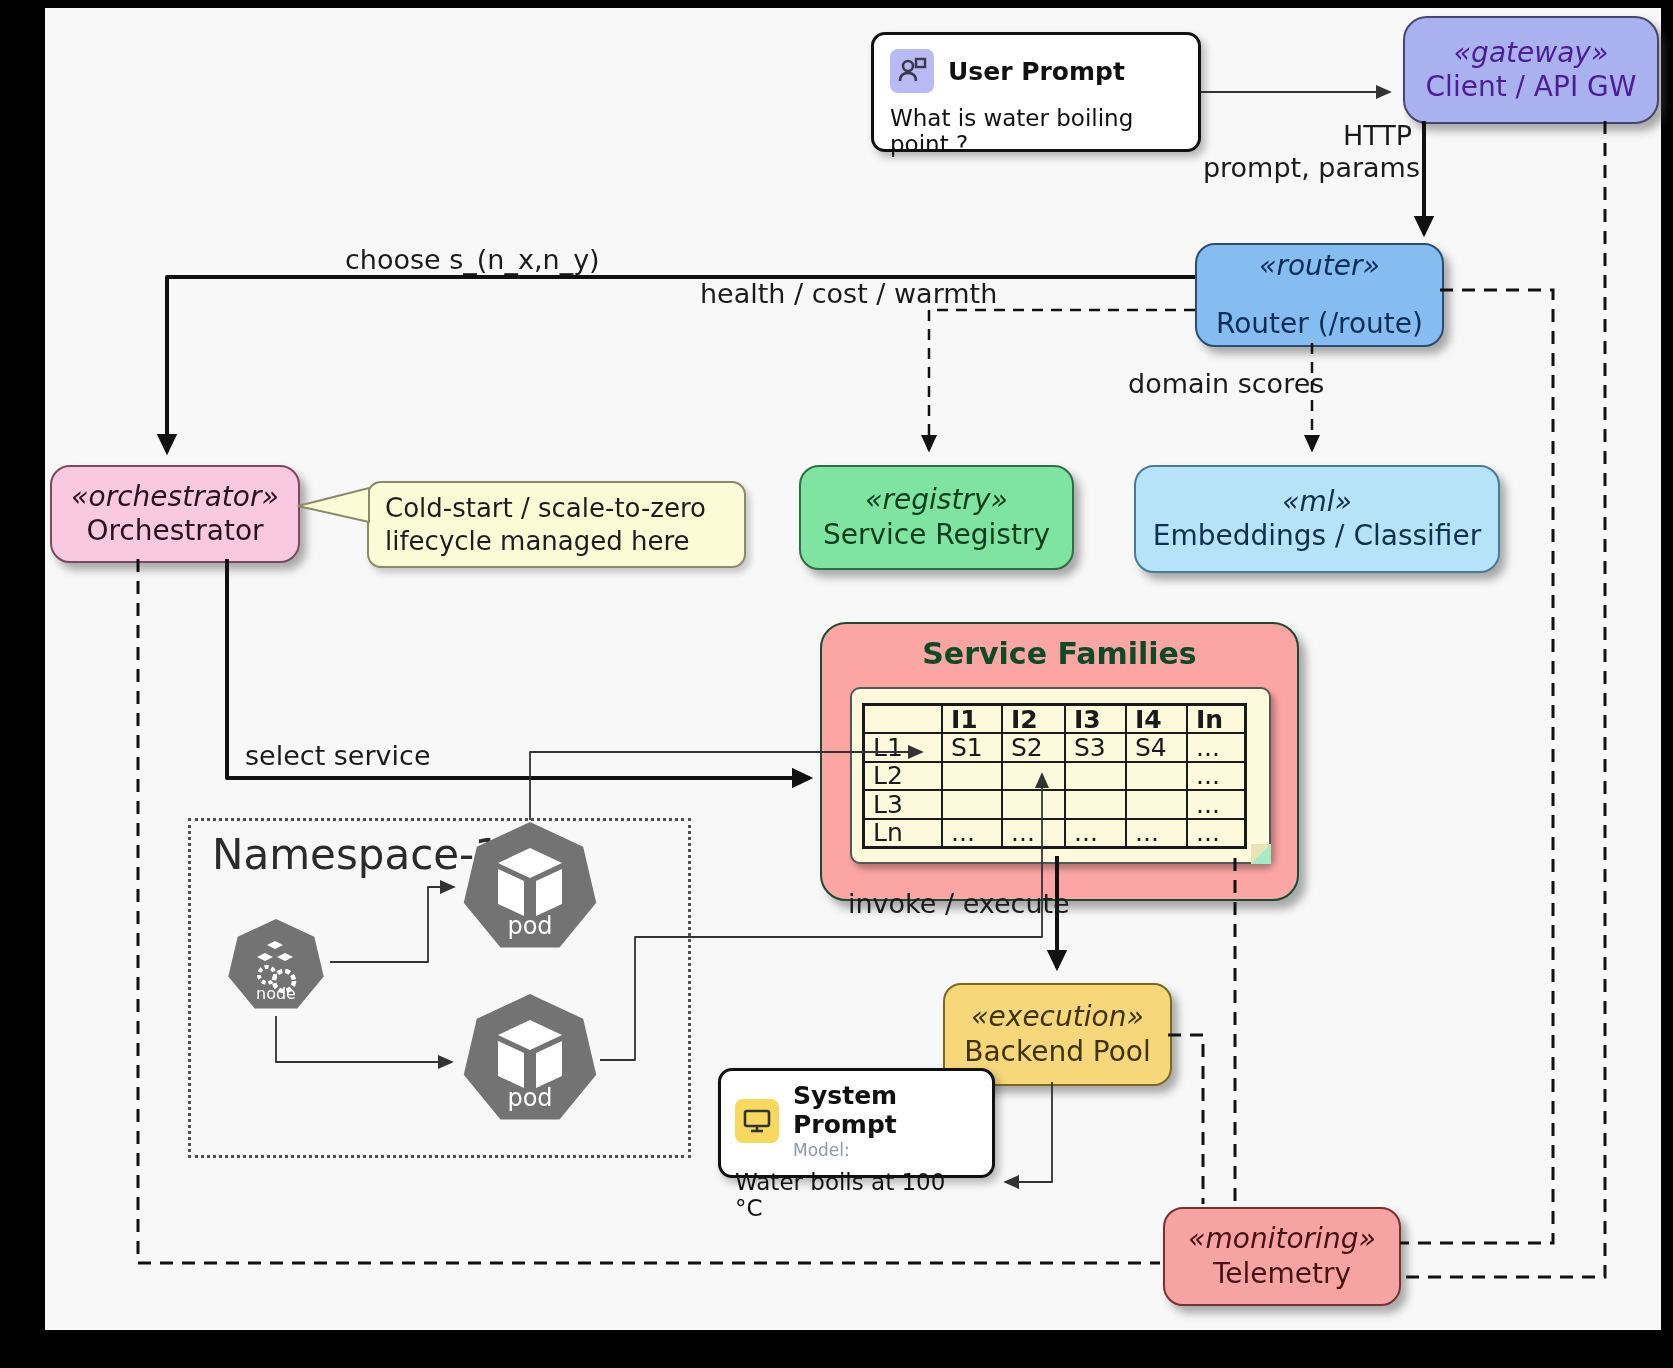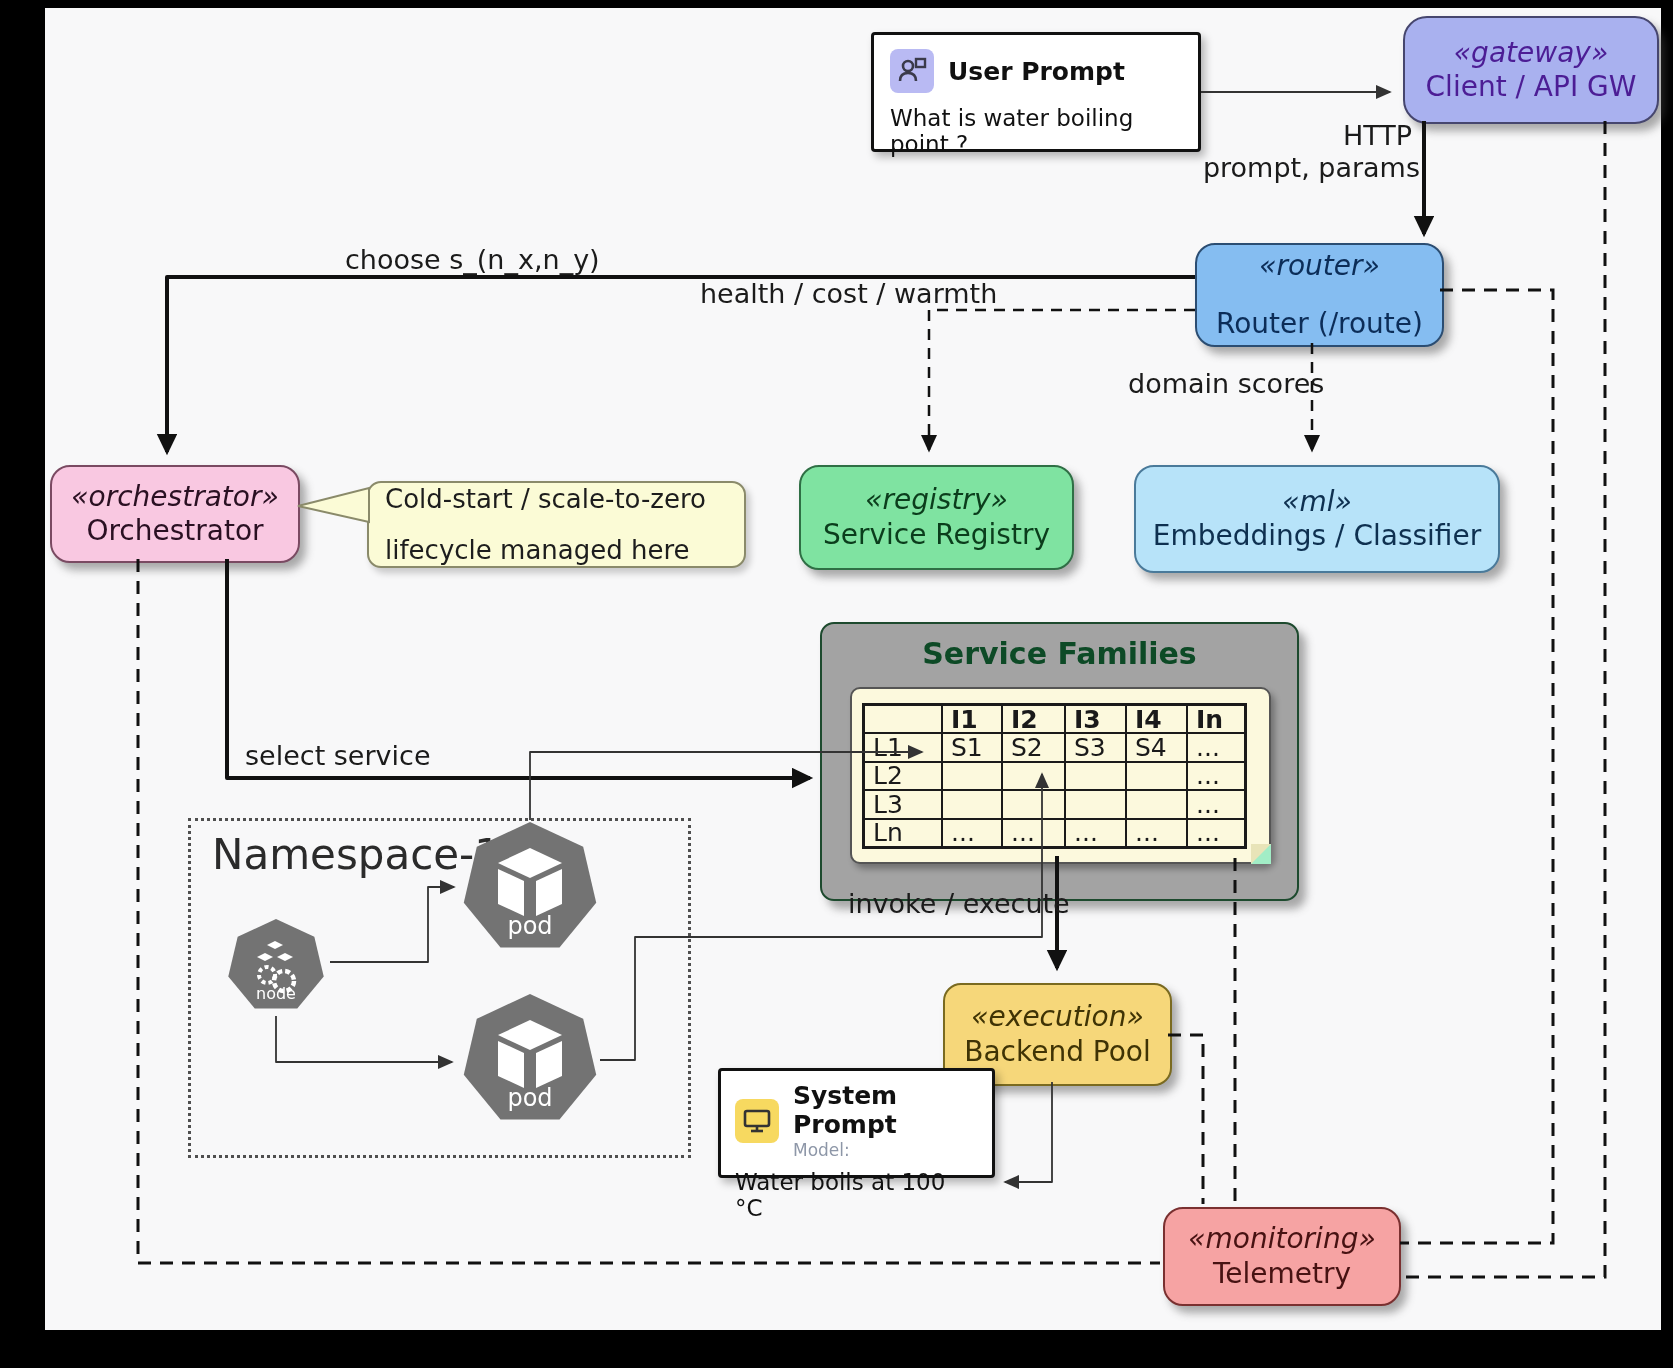--- a/index.html
+++ b/index.html
@@ -12,37 +12,37 @@
        box-shadow:6px 7px 8px rgba(70,70,70,.45);z-index:2;}
   .box .st{font-style:italic;}
   .gateway{left:1403px;top:16px;width:252px;height:104px;background:#a9b1ef;border:2.5px solid #46466e;color:#4c1d95;border-radius:24px;align-items:center;}
   .router{left:1195px;top:243px;width:245px;height:100px;background:#85bdf1;border:2.5px solid #2b4d72;color:#0c2d58;gap:24px;}
   .orchestrator{left:50px;top:465px;width:246px;height:94px;background:#f9c8e1;border:2.5px solid #7a4a62;color:#2a1022;}
   .registry{left:799px;top:465px;width:271px;height:101px;background:#7fe3a1;border:2.5px solid #2f6f45;color:#0b3d1c;}
   .ml{left:1134px;top:465px;width:362px;height:104px;background:#b7e3f9;border:2.5px solid #4a7a9a;color:#0e3050;}
   .execution{left:943px;top:983px;width:225px;height:99px;background:#f6d77a;border:2.5px solid #7a6a20;color:#3f3305;border-radius:18px;}
   .monitoring{left:1163px;top:1207px;width:234px;height:95px;background:#f6a3a3;border:2.5px solid #7a3030;color:#471212;}
   
-  .card{position:absolute;background:#fff;border:3px solid #111;border-radius:4px;
+  .card{position:absolute;background:#fff;border:3px solid #111;border-radius:14px;
         box-shadow:4px 5px 9px rgba(0,0,0,.28);z-index:2;}
   .card .hd{display:flex;align-items:center;gap:14px;}
   .card .title{font-weight:bold;font-size:25px;color:#111;}
   .iconsq{width:44px;height:44px;border-radius:8px;display:flex;align-items:center;justify-content:center;flex:0 0 auto;}
   .userprompt{left:871px;top:32px;width:330px;height:120px;padding:14px 16px;box-sizing:border-box;}
   .userprompt .body{font-size:23px;margin-top:12px;color:#111;}
   .sysprompt{left:718px;top:1068px;width:277px;height:110px;padding:10px 14px;box-sizing:border-box;}
   .sysprompt .sub{font-size:17px;color:#8e97a8;margin-top:1px;}
   .sysprompt .body{font-size:23px;margin-top:9px;color:#111;}
   
   .ynote{position:absolute;left:367px;top:481px;width:359px;height:83px;background:#fbfbd6;
-         border:2px solid #8a8a6a;border-radius:14px;display:flex;flex-direction:column;justify-content:space-between;
+         border:2px solid #8a8a6a;border-radius:14px;display:flex;flex-direction:column;justify-content:center;
          padding-left:16px;font-size:26px;line-height:1.25;color:#1d1d1d;z-index:2;box-shadow:4px 5px 7px rgba(0,0,0,.2);}
   
-  .panel{position:absolute;left:820px;top:622px;width:475px;height:275px;background:#a3a3a3;
-         border:2.5px solid #1d4a2e;border-radius:14px;z-index:2;box-shadow:7px 8px 9px rgba(70,70,70,.45);}
+  .panel{position:absolute;left:820px;top:622px;width:475px;height:275px;background:#fca5a5;
+         border:2.5px solid #1d4a2e;border-radius:26px;z-index:2;box-shadow:7px 8px 9px rgba(70,70,70,.45);}
   .panel .ptitle{position:absolute;left:0;right:0;top:12px;text-align:center;font-weight:bold;font-size:30px;color:#0d4a26;}
   .cnote{position:absolute;left:28px;top:63px;width:417px;height:173px;background:#fcf9dd;border:2px solid #555;
          border-radius:10px;box-shadow:4px 5px 6px rgba(0,0,0,.3);}
   .cnote:after{content:"";position:absolute;right:-2px;bottom:-2px;width:0;height:0;
          border-left:20px solid #e8e4b8;border-bottom:20px solid #a2edc6;}
   .sft{position:absolute;left:10px;top:14px;display:grid;grid-template-columns:78px 60px 63px 61px 61px 58px;
        grid-auto-rows:28.4px;border:2px solid #1a1a1a;background:transparent;}
   .sft>div{border:1.3px solid #1a1a1a;font-size:25px;padding-left:8px;display:flex;align-items:center;color:#1a1a1a;overflow:hidden;}
   .sft>div.h{font-weight:bold;}
   

